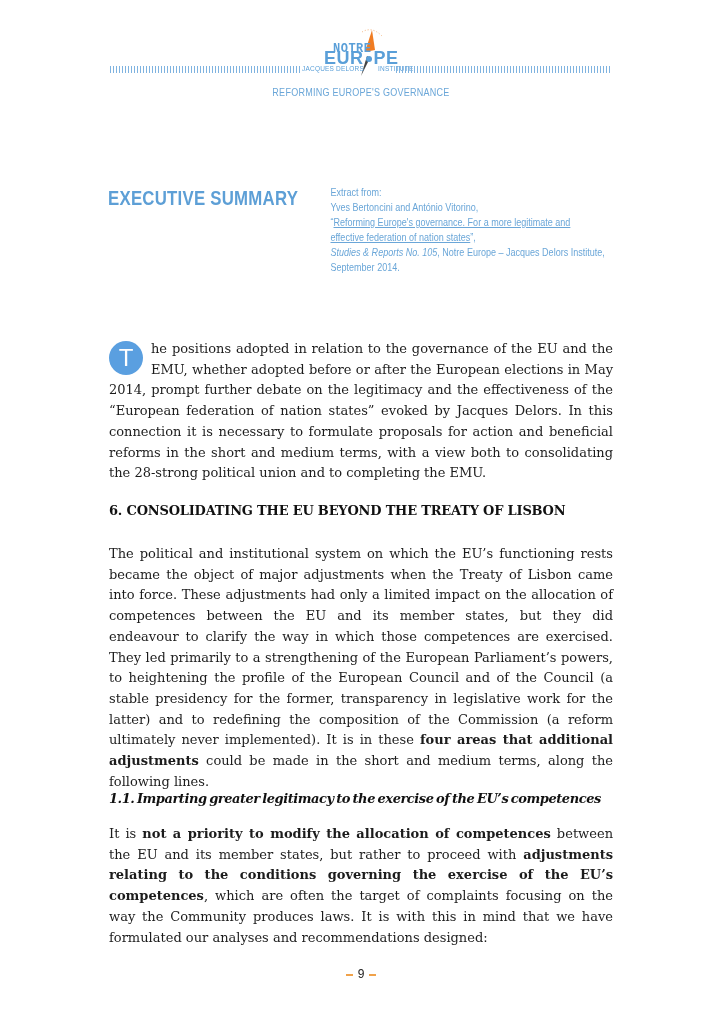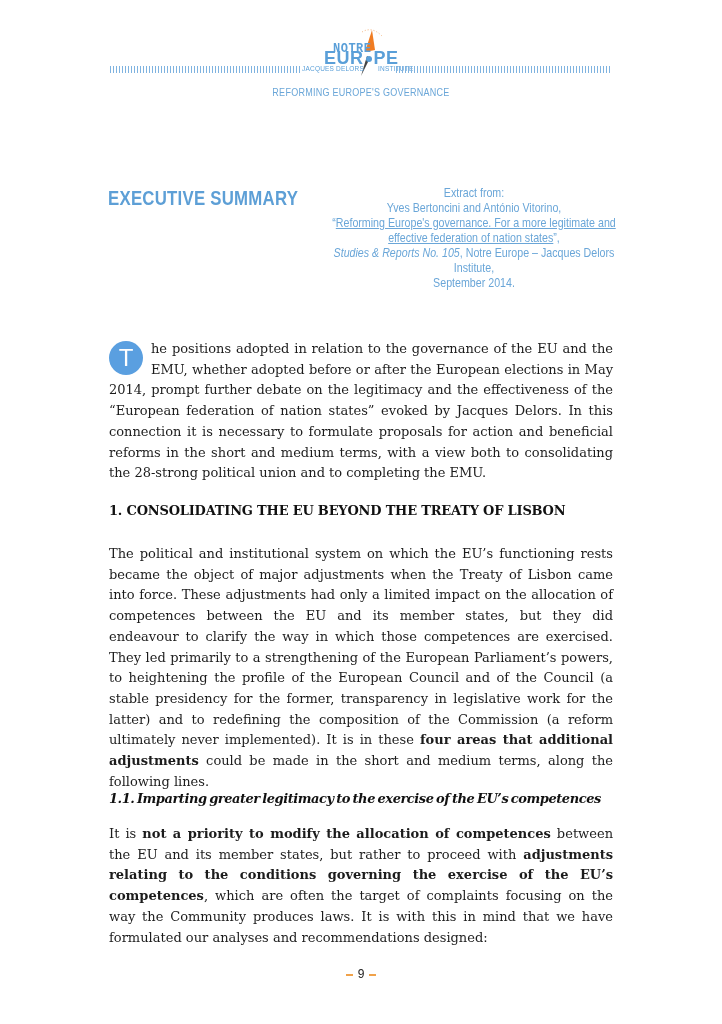--- a/index.html
+++ b/index.html
@@ -16,21 +16,21 @@
       background: repeating-linear-gradient(90deg, #7fb3e0 0 1px, transparent 1px 3px); }
     .rule.left { left:110px; width:190px; }
     .rule.right { left:396px; width:216px; }
     .jdi { position:absolute; top:65px; left:302px; width:98px; font-family:"Liberation Sans", sans-serif; font-size:6.5px; color:#5a9fd8; letter-spacing:0.2px; white-space:nowrap; }
     .jdi .gap { display:inline-block; width:14px; }
 
     .subtitle { position:absolute; top:86px; left:0; width:722px; text-align:center; font-family:"Liberation Sans Narrow","Liberation Sans", sans-serif; font-size:11px; color:#6aa6d8; letter-spacing:0.3px; transform:scaleX(0.82); transform-origin:center; }
 
     
     .exec-title { position:absolute; left:108px; top:186px; font-family:"Liberation Sans", sans-serif; font-weight:bold; font-size:21px; color:#5d9fd6; transform:scaleX(0.8); transform-origin:left; letter-spacing:0.3px; }
-    .extract { position:absolute; left:330px; top:185px; width:288px; text-align:center; font-family:"Liberation Sans", sans-serif; font-size:13px; line-height:15px; color:#6aa6d8; }
+    .extract { position:absolute; left:330px; top:185px; width:288px; font-family:"Liberation Sans", sans-serif; font-size:11px; line-height:15px; color:#6aa6d8; }
     .extract .inner { transform:scaleX(0.82); transform-origin:center; width:350px; margin-left:-31px; }
     .extract a { color:#6aa6d8; text-decoration:underline; }
     .extract i { font-style:italic; }
 
     
     .body { position:absolute; left:109px; width:504px; font-size:13px; line-height:20.7px; color:#1c1c1c; text-align:justify; }
     .p1 { top:339px; }
     .dropcap { float:left; width:34px; height:34px; border-radius:50%; background:#5a9fe0; color:#fff; font-family:"Liberation Sans", sans-serif; font-size:24px; line-height:34px; text-align:center; margin:2px 8px 0 0; font-weight:normal; }
     .h1 { position:absolute; left:109px; top:503px; font-size:13px; font-weight:bold; color:#111; letter-spacing:-0.2px; }
     .p2 { top:544px; }
@@ -67,19 +67,19 @@
     <div><a>effective federation of nation states</a><span>”,</span></div>
     <div><i>Studies &amp; Reports No. 105</i><span>, Notre Europe – Jacques Delors Institute,</span></div>
     <div>September 2014.</div>
   </div>
 </div>
 
 <div class="body p1">
   <span class="dropcap">T</span><span>he positions adopted in relation to the governance of the EU and the EMU, whether adopted before or after the European elections in May 2014, prompt further debate on the legitimacy and the effectiveness of the “European federation of nation states” evoked by Jacques Delors. In this con­nection it is necessary to formulate proposals for action and beneficial reforms in the short and medium terms, with a view both to consolidating the 28-strong political union and to completing the EMU.</span>
 </div>
 
-<div class="h1">1. CONSOLIDATING THE EU BEYOND THE TREATY OF LISBON</div>
+<div class="h1">6. CONSOLIDATING THE EU BEYOND THE TREATY OF LISBON</div>
 <div class="body p2"><span>The political and institutional system on which the EU’s functioning rests became the object of major adjustments when the Treaty of Lisbon came into force. These adjustments had only a limited impact on the allocation of com­petences between the EU and its member states, but they did endeavour to clarify the way in which those competences are exercised. They led primarily to a strengthening of the European Parliament’s powers, to heightening the profile of the European Council and of the Council (a stable presidency for the former, transparency in legislative work for the latter) and to redefining the composition of the Commission (a reform ultimately never implemented). It is in these </span><b>four areas that additional adjustments</b><span> could be made in the short and medium terms, along the following lines.</span></div>
 
 <div class="h2">1.1. Imparting greater legitimacy to the exercise of the EU’s competences</div>
 <div class="body p3"><span>It is </span><b>not a priority to modify the allocation of competences</b><span> between the EU and its member states, but rather to proceed with </span><b>adjustments relat­ing to the conditions governing the exercise of the EU’s competences</b><span>, which are often the target of complaints focusing on the way the Community produces laws. It is with this in mind that we have formulated our analyses and recommendations designed:</span></div>
 
 <div class="pagenum"><span class="dash"></span><span>9</span><span class="dash"></span></div>
 
 </body></html>

